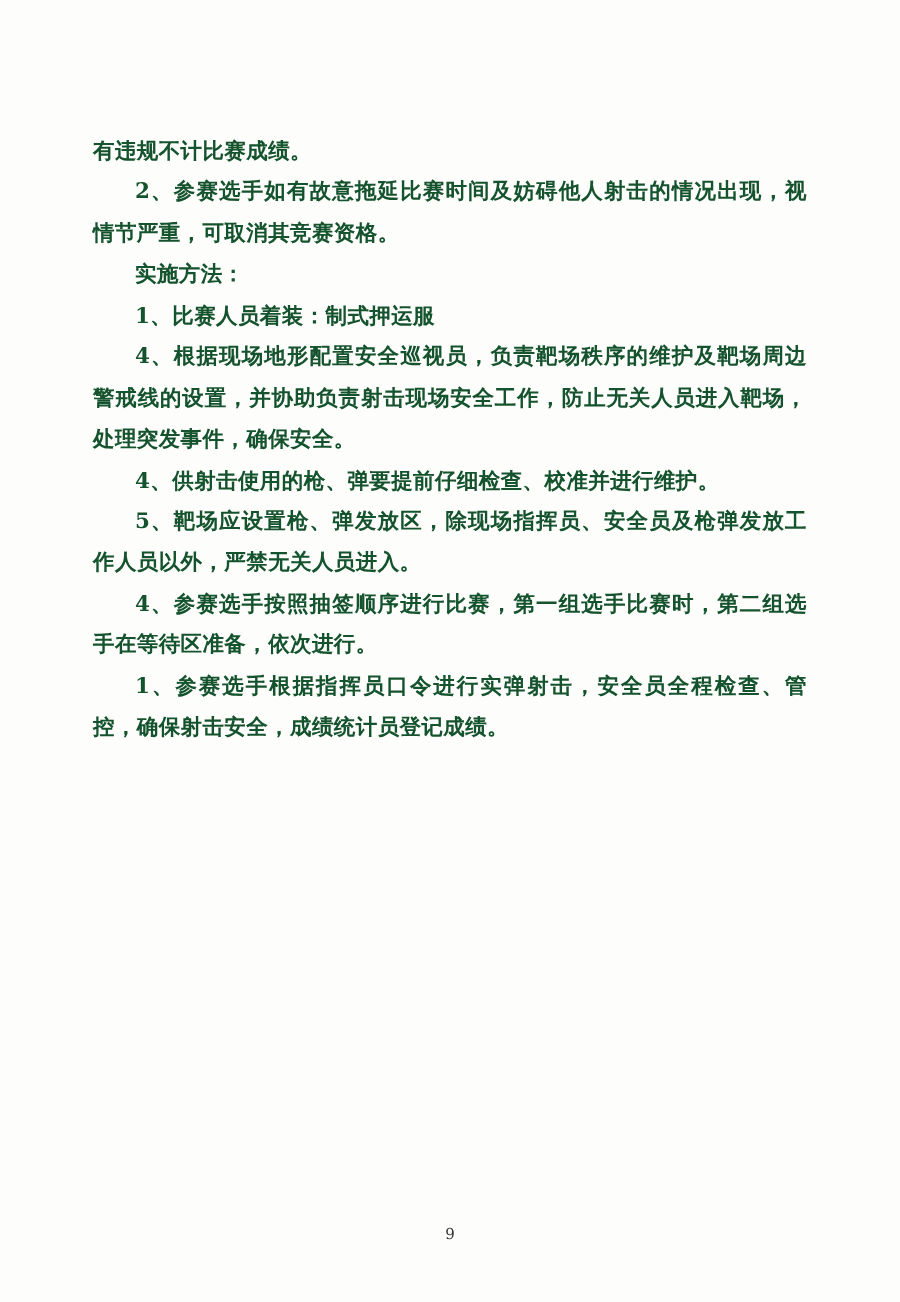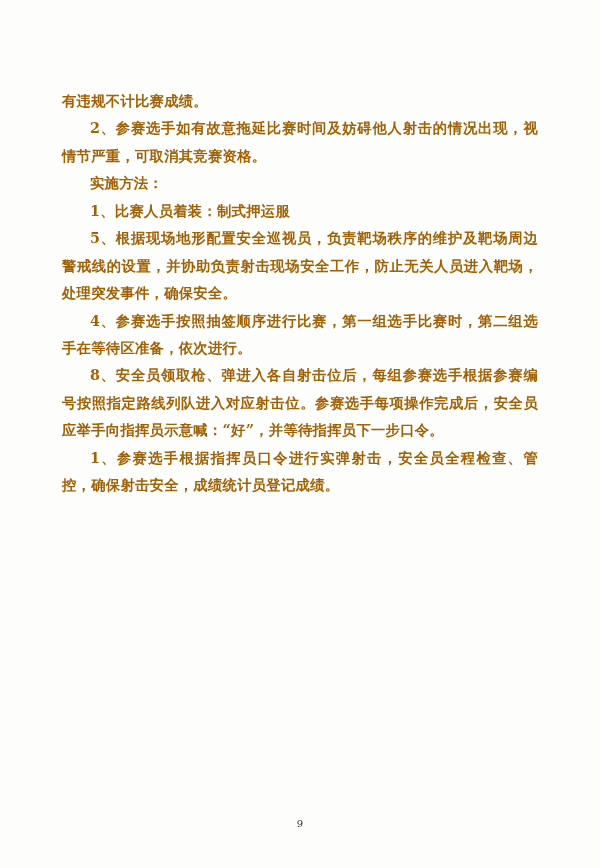--- a/index.html
+++ b/index.html
@@ -24,21 +24,21 @@
   }
   .page-body {
     position: absolute;
     left: 62px;
     top: 88px;
     width: 476px;
   }
   .para {
     font-size: 14.3px;
     line-height: 1.92;
-    color: #a16207;
+    color: #14532d;
     text-align: justify;
     text-justify: inter-ideograph;
     letter-spacing: 0.3px;
     font-weight: 700;
     margin: 0 0 0 0;
     font-family: "DejaVu Serif", "Liberation Serif", serif;
     -webkit-font-smoothing: none;
   }
   .indent {
     text-indent: 28px;
@@ -56,19 +56,20 @@
 </style>
 </head>
 <body>
 
 <div class="page">
   <div class="page-body">
     <p class="para">有违规不计比赛成绩。</p>
     <p class="para indent">2、参赛选手如有故意拖延比赛时间及妨碍他人射击的情况出现，视情节严重，可取消其竞赛资格。</p>
     <p class="para indent">实施方法：</p>
     <p class="para indent">1、比赛人员着装：制式押运服</p>
-    <p class="para indent">5、根据现场地形配置安全巡视员，负责靶场秩序的维护及靶场周边警戒线的设置，并协助负责射击现场安全工作，防止无关人员进入靶场，处理突发事件，确保安全。</p>
+    <p class="para indent">4、根据现场地形配置安全巡视员，负责靶场秩序的维护及靶场周边警戒线的设置，并协助负责射击现场安全工作，防止无关人员进入靶场，处理突发事件，确保安全。</p>
+    <p class="para indent">4、供射击使用的枪、弹要提前仔细检查、校准并进行维护。</p>
+    <p class="para indent">5、靶场应设置枪、弹发放区，除现场指挥员、安全员及枪弹发放工作人员以外，严禁无关人员进入。</p>
     <p class="para indent">4、参赛选手按照抽签顺序进行比赛，第一组选手比赛时，第二组选手在等待区准备，依次进行。</p>
-    <p class="para indent">8、安全员领取枪、弹进入各自射击位后，每组参赛选手根据参赛编号按照指定路线列队进入对应射击位。参赛选手每项操作完成后，安全员应举手向指挥员示意喊：“好”，并等待指挥员下一步口令。</p>
     <p class="para indent">1、参赛选手根据指挥员口令进行实弹射击，安全员全程检查、管控，确保射击安全，成绩统计员登记成绩。</p>
   </div>
   <div class="page-number">9</div>
 </div>
 
 </body></html>

